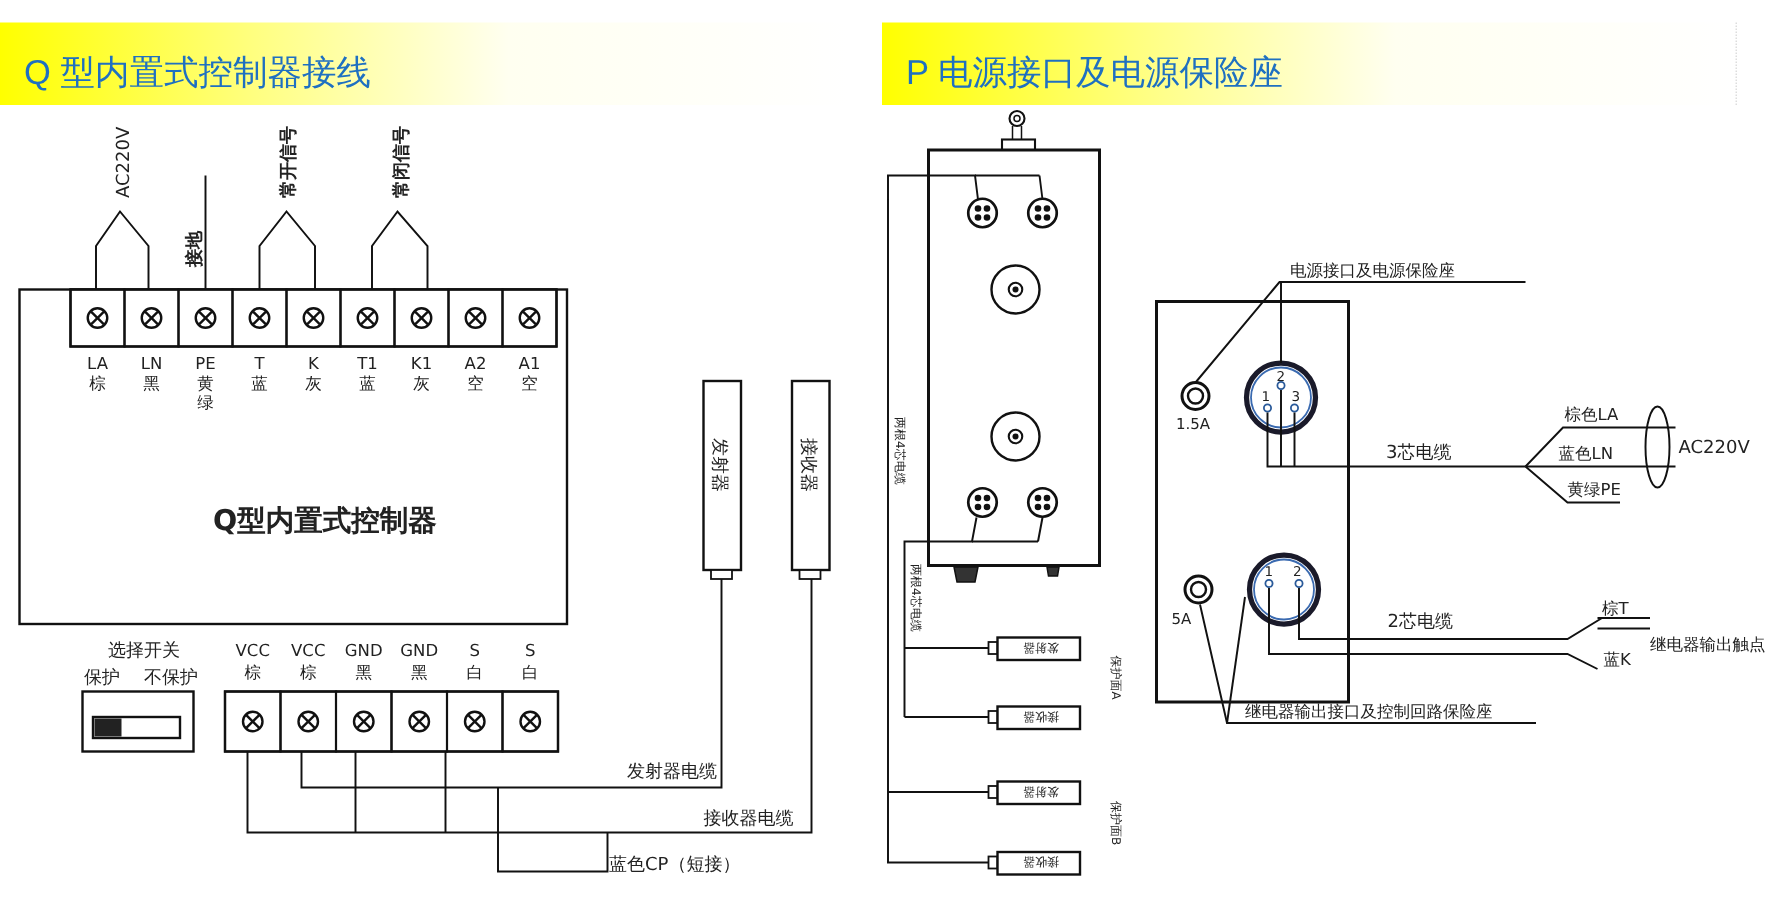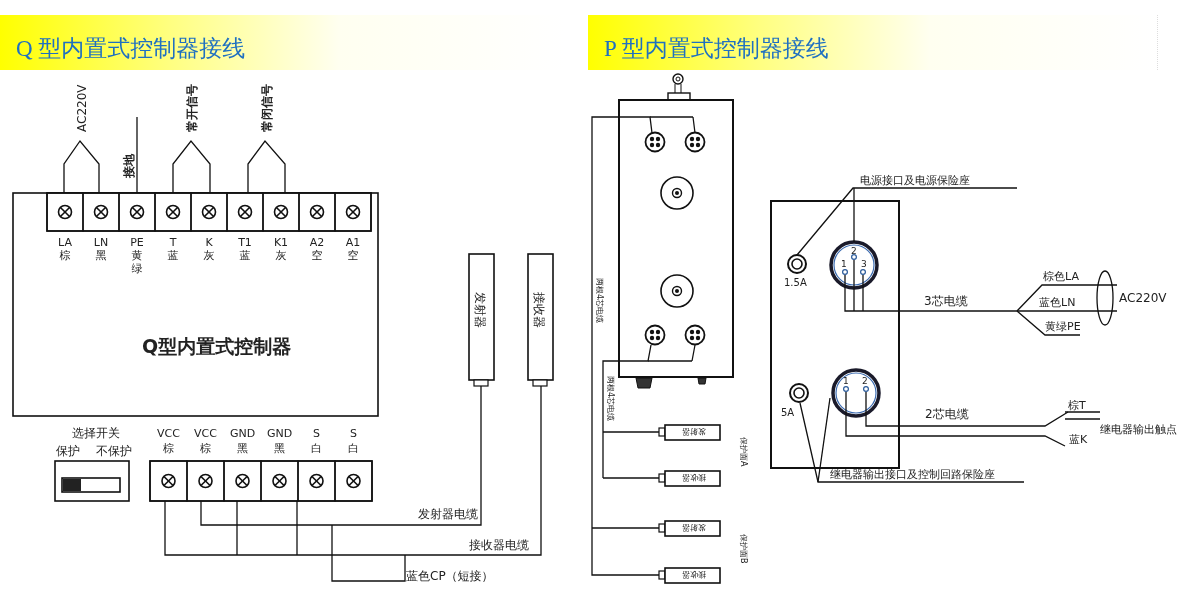--- a/index.html
+++ b/index.html
@@ -1,35 +1,35 @@
 <!DOCTYPE html>
 <html><head>
 <meta charset="utf-8">
 <style>
   html, body { margin: 0; padding: 0; background: #ffffff; }
   body { width: 1193px; height: 600px; position: relative; overflow: hidden;
          font-family: "DejaVu Sans", sans-serif; }
   .banner { position: absolute; top: 15px; height: 55px;
             background: linear-gradient(to right, #ffff00 0%, #ffff80 30%, #fffff0 60%, #ffffff 100%); }
   .banner-title { position: absolute; left: 16px; top: 18px; font-size: 23px; color: #1f70c1;
-                  font-family: Liberation Serif, serif; white-space: nowrap; }
+                  font-family: Liberation Sans, sans-serif; white-space: nowrap; }
   #banner-q { left: 0; width: 565px; }
   #banner-p { left: 588px; width: 570px; }
   .vsep { position: absolute; left: 1157px; top: 15px; width: 1px; height: 55px; border-left: 1px dotted #ddd; }
   svg { position: absolute; left: 0; top: 0; }
   svg text { font-family: "DejaVu Sans", sans-serif; fill: #222; }
 </style>
 </head>
 <body>
 
 <div class="banner" id="banner-q">
   <span class="banner-title">Q 型内置式控制器接线</span>
 </div>
 <div class="banner" id="banner-p">
-  <span class="banner-title">P 型内置式控制器接线</span>
+  <span class="banner-title">P 电源接口及电源保险座</span>
 </div>
 <div class="vsep"></div>
 
 <svg width="1193" height="600" viewBox="0 0 1193 600">
   <defs>
     <g id="screw">
       <circle cx="0" cy="0" r="6.5" fill="#fff" stroke="#111" stroke-width="1.6"></circle>
       <line x1="-4.3" y1="-4.3" x2="4.3" y2="4.3" stroke="#111" stroke-width="1.6"></line>
       <line x1="-4.3" y1="4.3" x2="4.3" y2="-4.3" stroke="#111" stroke-width="1.6"></line>
     </g>

